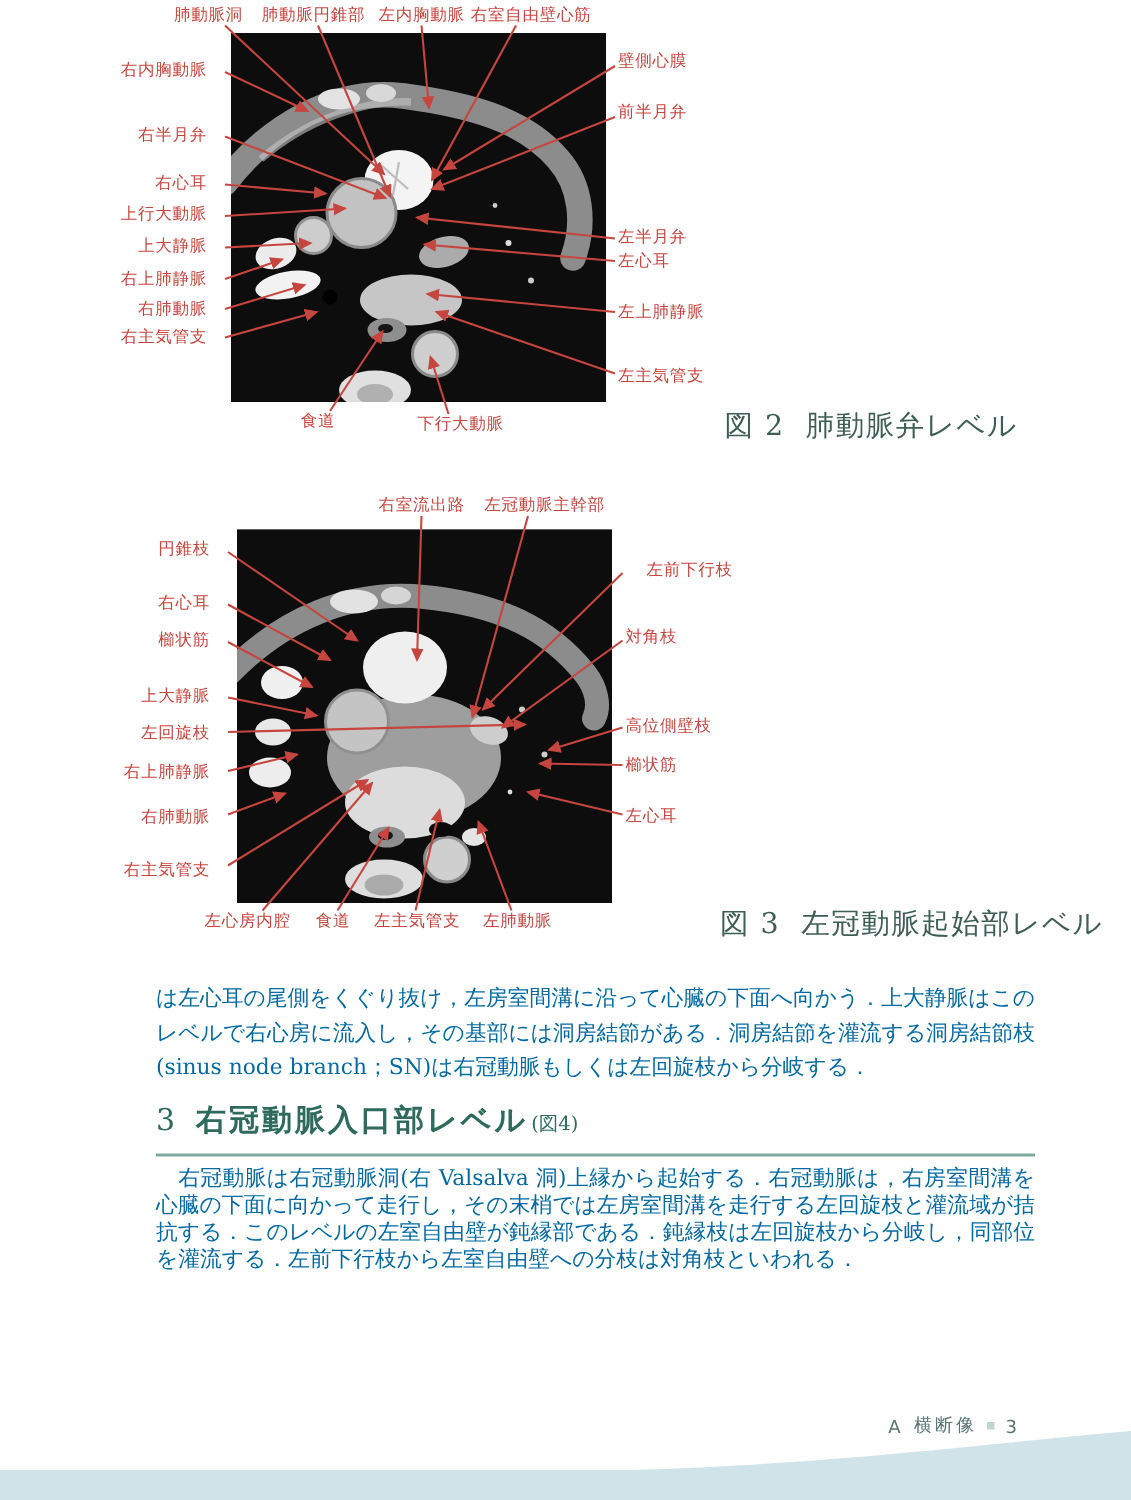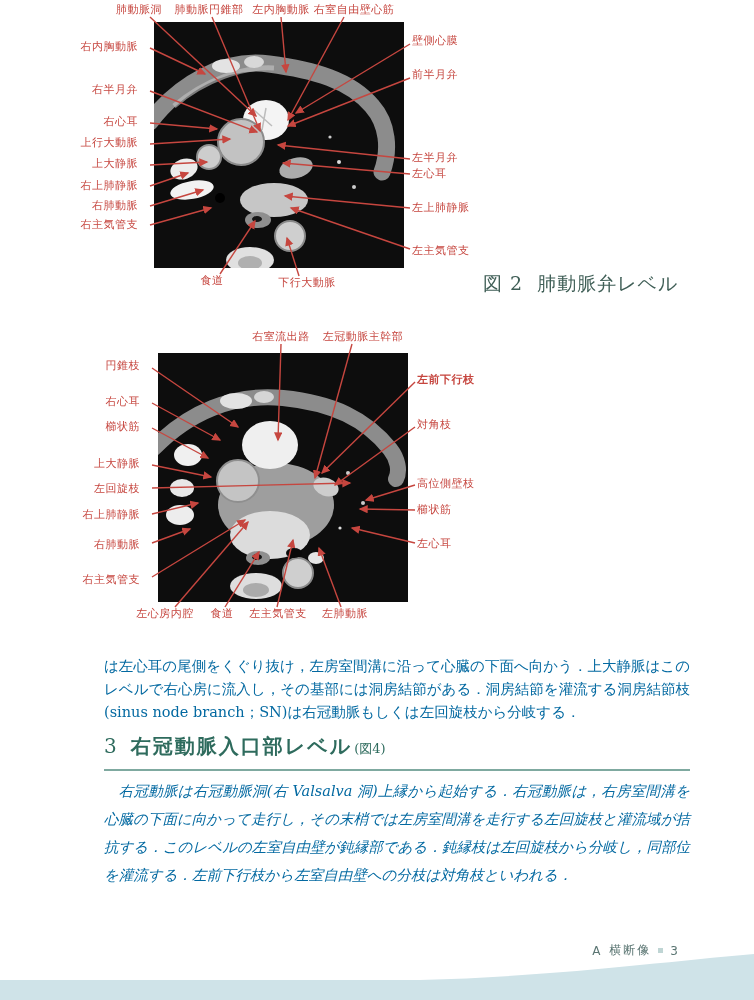--- a/index.html
+++ b/index.html
@@ -43,21 +43,21 @@
   #para1{top:655px;font-size:14.5px;line-height:23px;text-align:justify;}
   #section-heading{
     top:733px;height:30px;
     color:#2e6b5d;
     border-bottom:2px solid #7fa9a0;
     padding-bottom:6px;
   }
   #section-heading .sec-num{font-size:20px;margin-right:14px;}
   #section-heading .sec-title{font-size:20px;letter-spacing:2px;font-weight:bold;}
   #section-heading .sec-ref{font-size:13px;margin-left:2px;}
-  #para2{top:777px;font-size:14.5px;line-height:28px;text-align:justify;font-style:italic;}
+  #para2{top:777px;font-size:14.5px;line-height:18px;text-align:justify;}
 
   
   #footer{
     position:absolute;right:64px;top:942px;
     font-size:12px;color:#5a7572;letter-spacing:2px;
     display:flex;align-items:center;gap:7px;
   }
   #footer .sq{width:5px;height:5px;background:#bfd5d4;display:inline-block;}
 
   
@@ -193,34 +193,37 @@
       <span class="anat-label" style="top: 330px; left: 281px; transform: translateX(-50%);">右室流出路</span>
       <span class="anat-label" style="top: 330px; left: 363px; transform: translateX(-50%);">左冠動脈主幹部</span>
       <span class="anat-label" style="top: 359px; right: 604px;">円錐枝</span>
       <span class="anat-label" style="top: 395px; right: 604px;">右心耳</span>
       <span class="anat-label" style="top: 420px; right: 604px;">櫛状筋</span>
       <span class="anat-label" style="top: 457px; right: 604px;">上大静脈</span>
       <span class="anat-label" style="top: 482px; right: 604px;">左回旋枝</span>
       <span class="anat-label" style="top: 508px; right: 604px;">右上肺静脈</span>
       <span class="anat-label" style="top: 538px; right: 604px;">右肺動脈</span>
       <span class="anat-label" style="top: 573px; right: 604px;">右主気管支</span>
-      <span class="anat-label" style="top: 373px; left: 417px; font-weight: bold;">左前下行枝</span>
+      <span class="anat-label" style="top: 373px; left: 431px;">左前下行枝</span>
       <span class="anat-label" style="top: 418px; left: 417px;">対角枝</span>
       <span class="anat-label" style="top: 477px; left: 417px;">高位側壁枝</span>
       <span class="anat-label" style="top: 503px; left: 417px;">櫛状筋</span>
       <span class="anat-label" style="top: 537px; left: 417px;">左心耳</span>
       <span class="anat-label" style="top: 607px; left: 165px; transform: translateX(-50%);">左心房内腔</span>
       <span class="anat-label" style="top: 607px; left: 222px; transform: translateX(-50%);">食道</span>
       <span class="anat-label" style="top: 607px; left: 278px; transform: translateX(-50%);">左主気管支</span>
       <span class="anat-label" style="top: 607px; left: 345px; transform: translateX(-50%);">左肺動脈</span>
     </div>
 
   <div class="fig-caption" id="caption-fig2">
     <span class="cap-num">図 2</span><span>肺動脈弁レベル</span>
   </div>
+  <div class="fig-caption" id="caption-fig3">
+    <span class="cap-num">図 3</span><span>左冠動脈起始部レベル</span>
+  </div>
 
   <div class="body-col" id="para1">は左心耳の尾側をくぐり抜け，左房室間溝に沿って心臓の下面へ向かう．上大静脈はこのレベルで右心房に流入し，その基部には洞房結節がある．洞房結節を灌流する洞房結節枝(sinus node branch；SN)は右冠動脈もしくは左回旋枝から分岐する．</div>
 
   <div class="body-col" id="section-heading">
     <span class="sec-num">3</span><span class="sec-title">右冠動脈入口部レベル</span><span class="sec-ref">(図4)</span>
   </div>
 
   <div class="body-col" id="para2">　右冠動脈は右冠動脈洞(右 Valsalva 洞)上縁から起始する．右冠動脈は，右房室間溝を心臓の下面に向かって走行し，その末梢では左房室間溝を走行する左回旋枝と灌流域が拮抗する．このレベルの左室自由壁が鈍縁部である．鈍縁枝は左回旋枝から分岐し，同部位を灌流する．左前下行枝から左室自由壁への分枝は対角枝といわれる．</div>
 
   <div id="footer">

